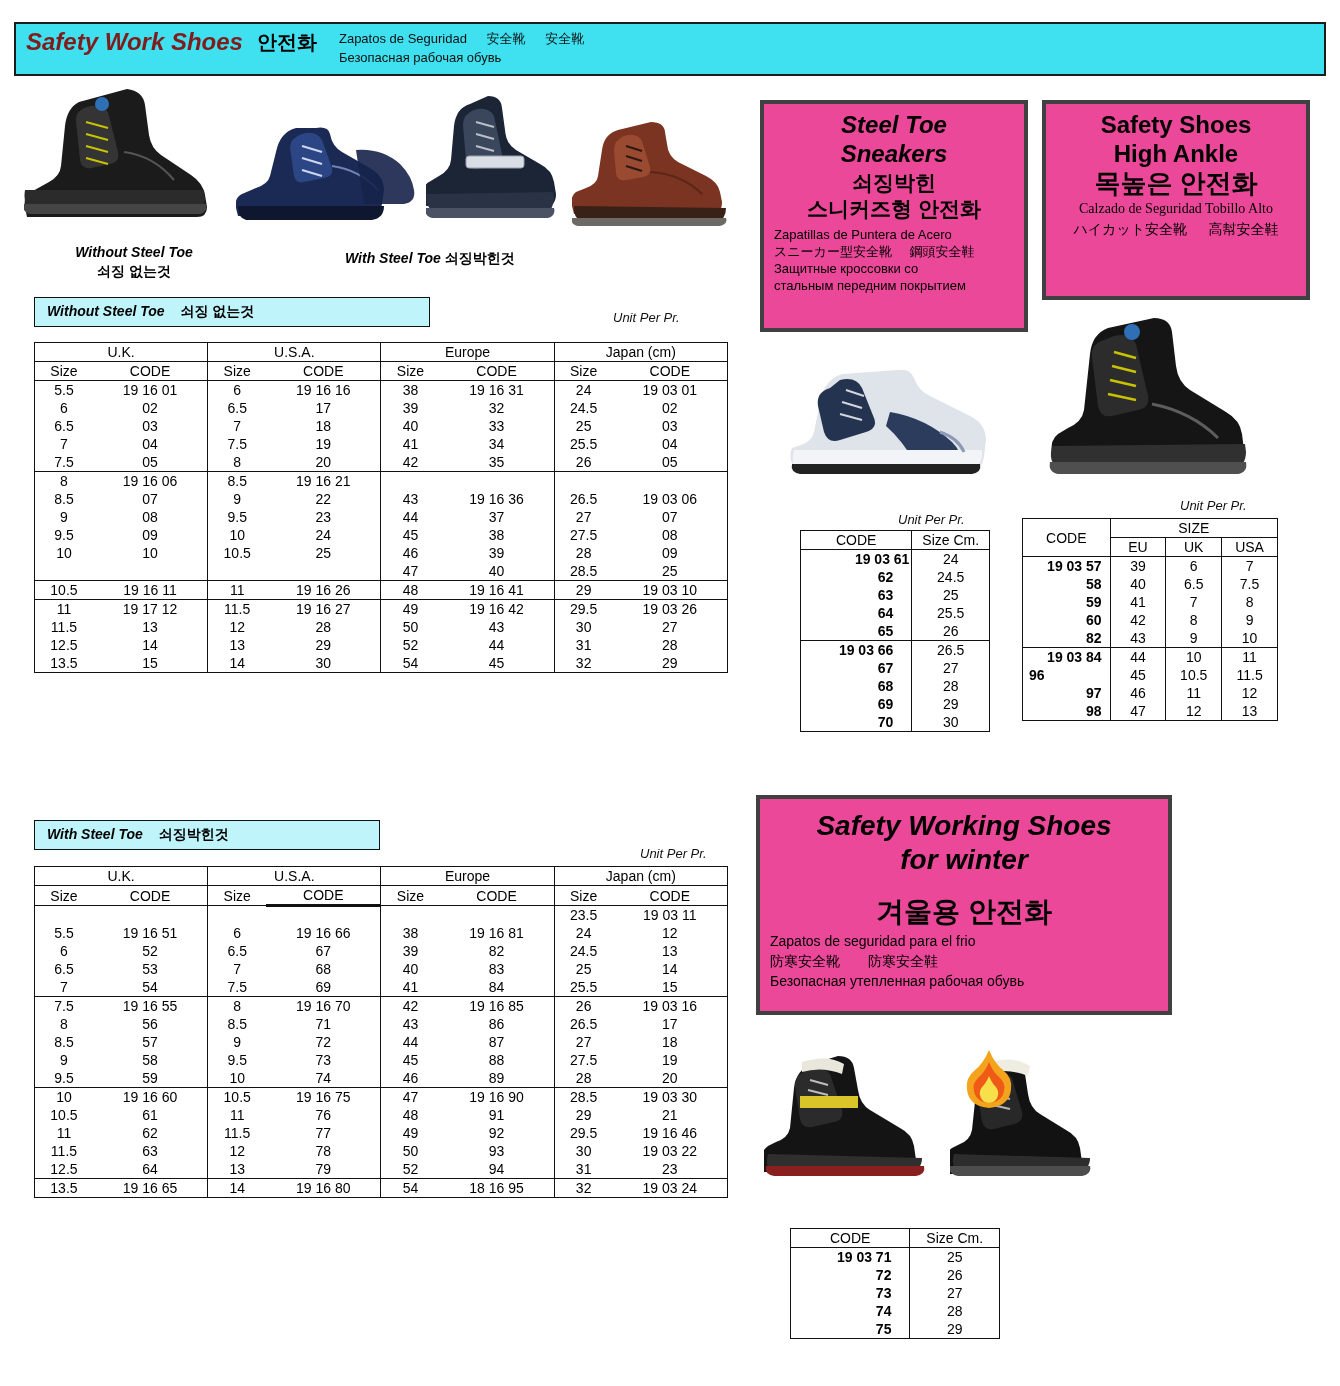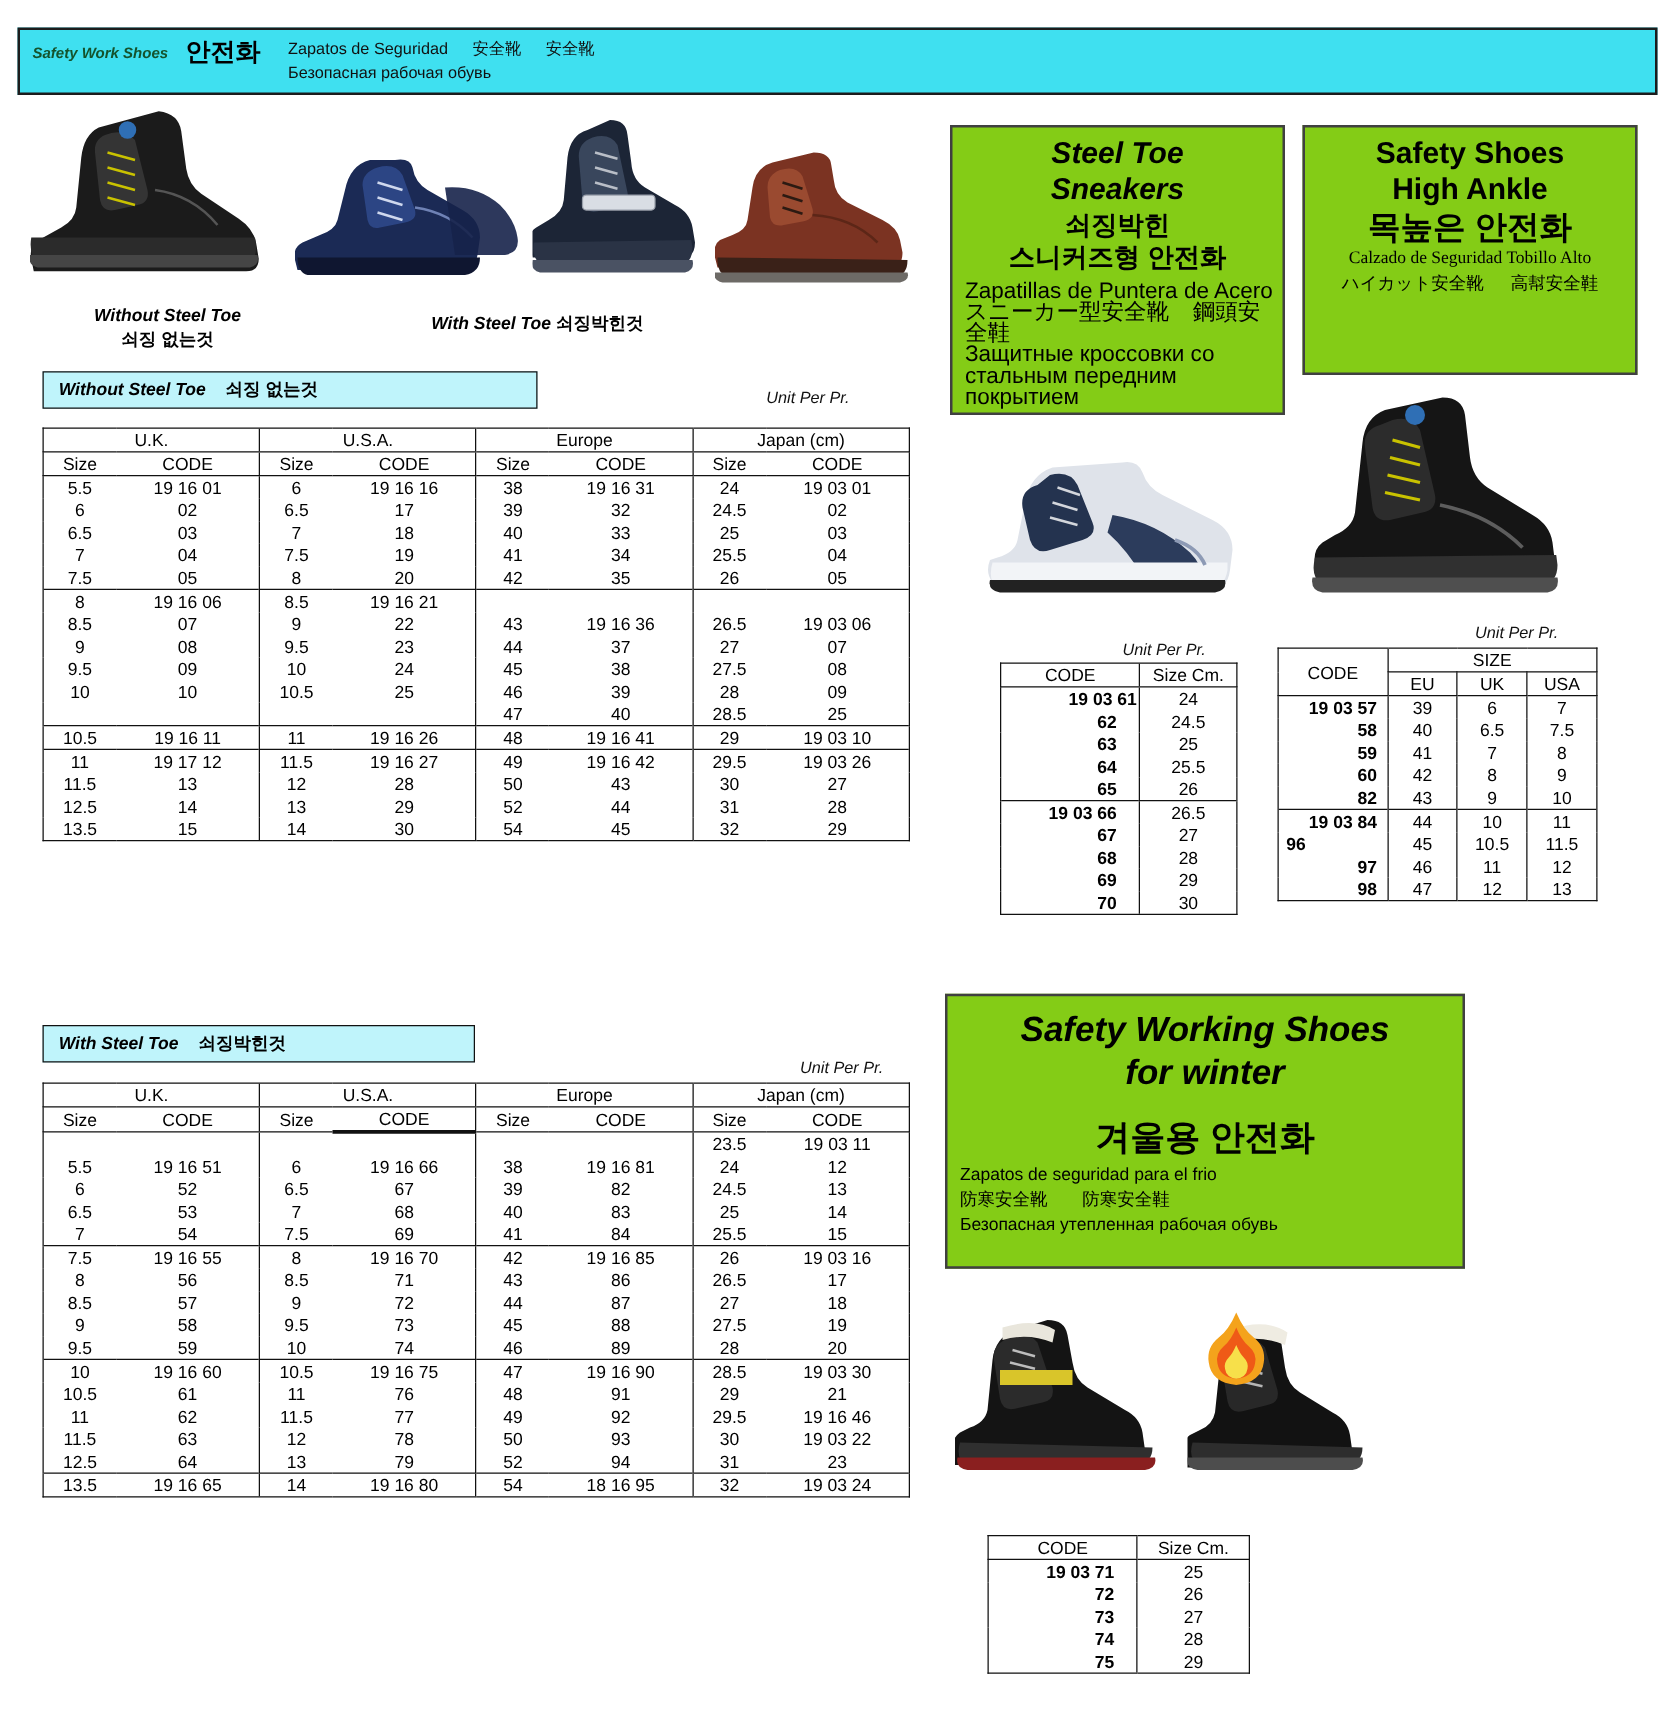--- a/index.html
+++ b/index.html
@@ -14,21 +14,21 @@
   }
   .page { position: relative; width: 1340px; height: 1386px; }
 
   
   .banner {
     position: absolute; left: 14px; top: 22px; width: 1312px; height: 54px;
     background: #3fe0f0; border: 2px solid #1c1c1c;
     display: flex; align-items: flex-start; padding: 5px 10px;
   }
   .banner-title {
-    font-weight: bold; font-style: italic; font-size: 12px; color: #14532d;
+    font-weight: bold; font-style: italic; font-size: 24px; color: #7f1d1d;
     margin-right: 14px; line-height: 26px;
   }
   .banner-kr { font-size: 20px; font-weight: bold; line-height: 26px; margin-right: 22px; }
   .banner-small { font-size: 13px; line-height: 19px; color: #111; }
   .banner-small span { margin-right: 16px; }
 
   
   .photo-row { position: absolute; left: 14px; top: 82px; width: 720px; height: 160px; }
 
   .cap-left {
@@ -64,28 +64,28 @@
   table.size td.vl { border-left: 1.5px solid #111; }
   table.size td.vr { border-right: 1.5px solid #111; }
   table.size tr.grp td { border-top: 1.5px solid #111; }
   table.size tr.last td { border-bottom: 1.5px solid #111; }
   .code { font-weight: bold; }
   .codecell { text-align: right; padding-right: 26px; }
   .sizecell { text-align: left; padding-left: 16px; }
 
   
   .panel {
-    position: absolute; background: #84cc16; border: 2px solid #404040;
+    position: absolute; background: #ec4899; border: 4px solid #404040;
     text-align: center;
   }
   .panel h3 {
     margin: 6px 0 2px; font-size: 24px; font-weight: bold; line-height: 29px;
   }
   .panel h4 { margin: 2px 0 4px; font-size: 21px; font-weight: bold; line-height: 26px; }
-  .panel .sub { font-size: 18px; line-height: 17px; padding: 0 6px 4px; }
+  .panel .sub { font-size: 13px; line-height: 17px; padding: 0 6px 4px; }
   .panel .sub.serif { font-family: "Liberation Serif", serif; font-size: 14px; }
   .panel .sub.left { text-align: left; padding-left: 10px; }
 
   table.small {
     position: absolute; border-collapse: collapse; font-size: 14px;
   }
   table.small td { padding: 1px 6px; text-align: center; }
   table.small .hdr td { border-top: 1.5px solid #111; border-bottom: 1.5px solid #111; }
   table.small tr.grp td { border-top: 1.5px solid #111; }
   table.small tr.last td { border-bottom: 1.5px solid #111; }

